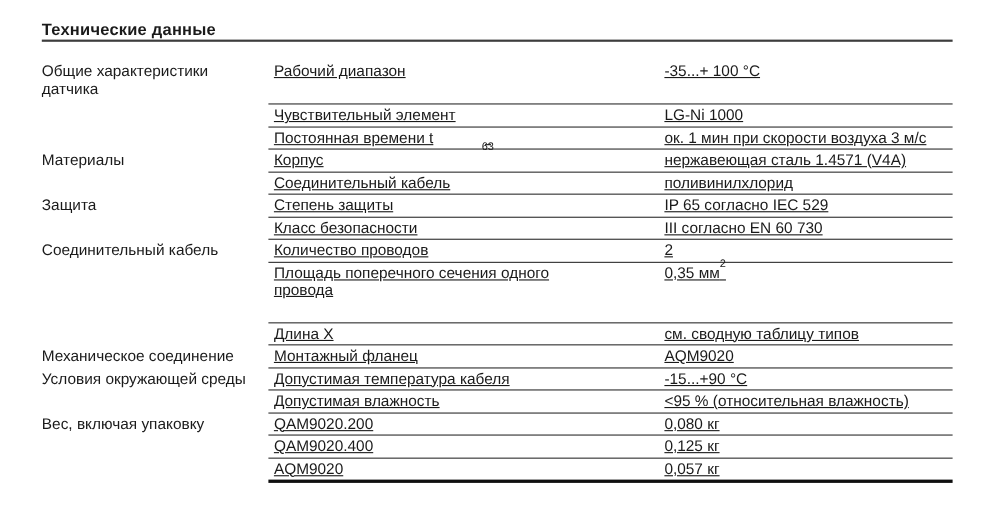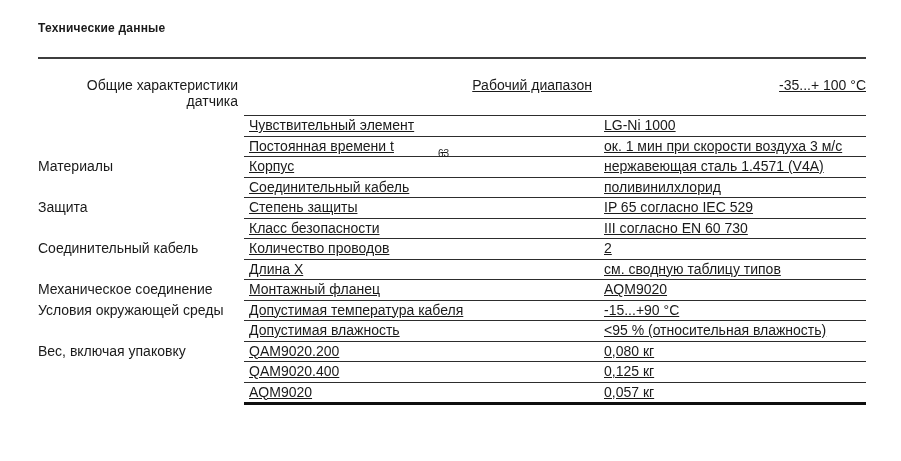--- a/index.html
+++ b/index.html
@@ -10,24 +10,24 @@
     color: #1a1a1a;
     position: relative;
     overflow: hidden;
   }
   .doc {
     position: absolute;
     left: 38px; top: 20px;
     width: 828px;
   }
   .title {
-    font-size: 12px;
+    font-size: 15px;
     font-weight: bold;
     line-height: 16px;
-    padding-bottom: 21px;
+    padding-bottom: 0;
     border-bottom: 2px solid #3d3d3d;
     letter-spacing: 0.2px;
   }
   .rows { width: 100%; }
   .row {
     display: flex;
     align-items: stretch;
     font-size: 14px;
     line-height: 15.5px;
     min-height: 18.5px;
@@ -49,21 +49,21 @@
     flex: none;
     padding: 2px 8px 2px 5px;
   }
   .value {
     flex: 1;
     padding: 2px 0 2px 4px;
   }
   .row--first { min-height: 57px; }
   .row--first .cat,
   .row--first .param,
-  .row--first .value { padding-top: 19px; text-align: right; }
+  .row--first .value { padding-top: 19px; }
   .row--tall { min-height: 55px; }
   .row--last .right { border-bottom: 3px solid #0f0f0f; }
   sub.idx {
     font-size: 10px;
     line-height: 0;
     position: relative;
     top: 3px;
     padding-left: 44px;
   }
   sup.idx {
@@ -129,20 +129,28 @@
           <div class="cell value"><span>III согласно EN 60 730</span></div>
         </div>
       </div>
       <div class="row">
         <div class="cell cat">Соединительный кабель</div>
         <div class="right">
           <div class="cell param"><span>Количество проводов</span></div>
           <div class="cell value"><span>2</span></div>
         </div>
       </div>
+      <div class="row row--tall">
+        <div class="cell cat"></div>
+        <div class="right">
+          <div class="cell param"><span>Площадь поперечного сечения одного
+провода</span></div>
+          <div class="cell value"><span>0,35 мм</span><sup class="idx">2</sup></div>
+        </div>
+      </div>
       <div class="row">
         <div class="cell cat"></div>
         <div class="right">
           <div class="cell param"><span>Длина X</span></div>
           <div class="cell value"><span>см. сводную таблицу типов</span></div>
         </div>
       </div>
       <div class="row">
         <div class="cell cat">Механическое соединение</div>
         <div class="right">

